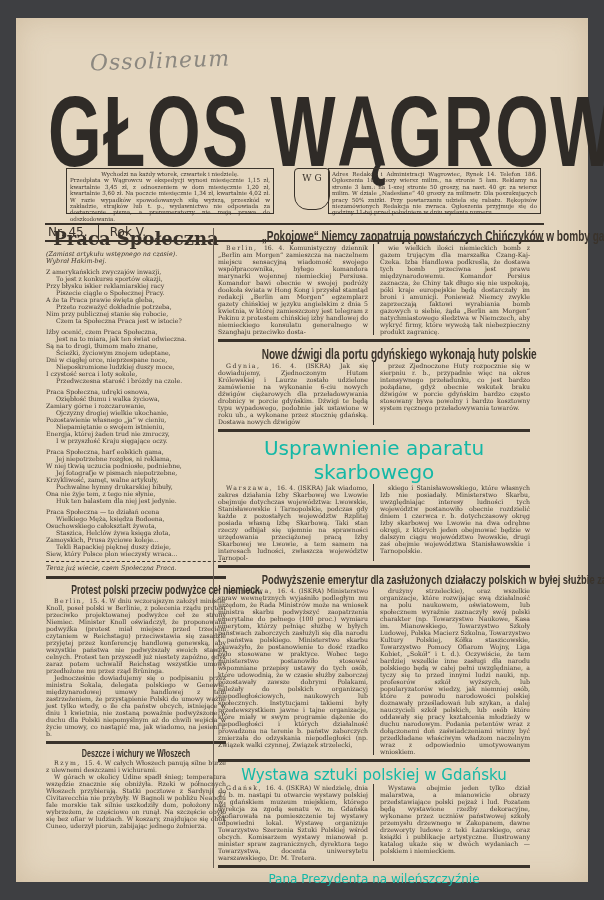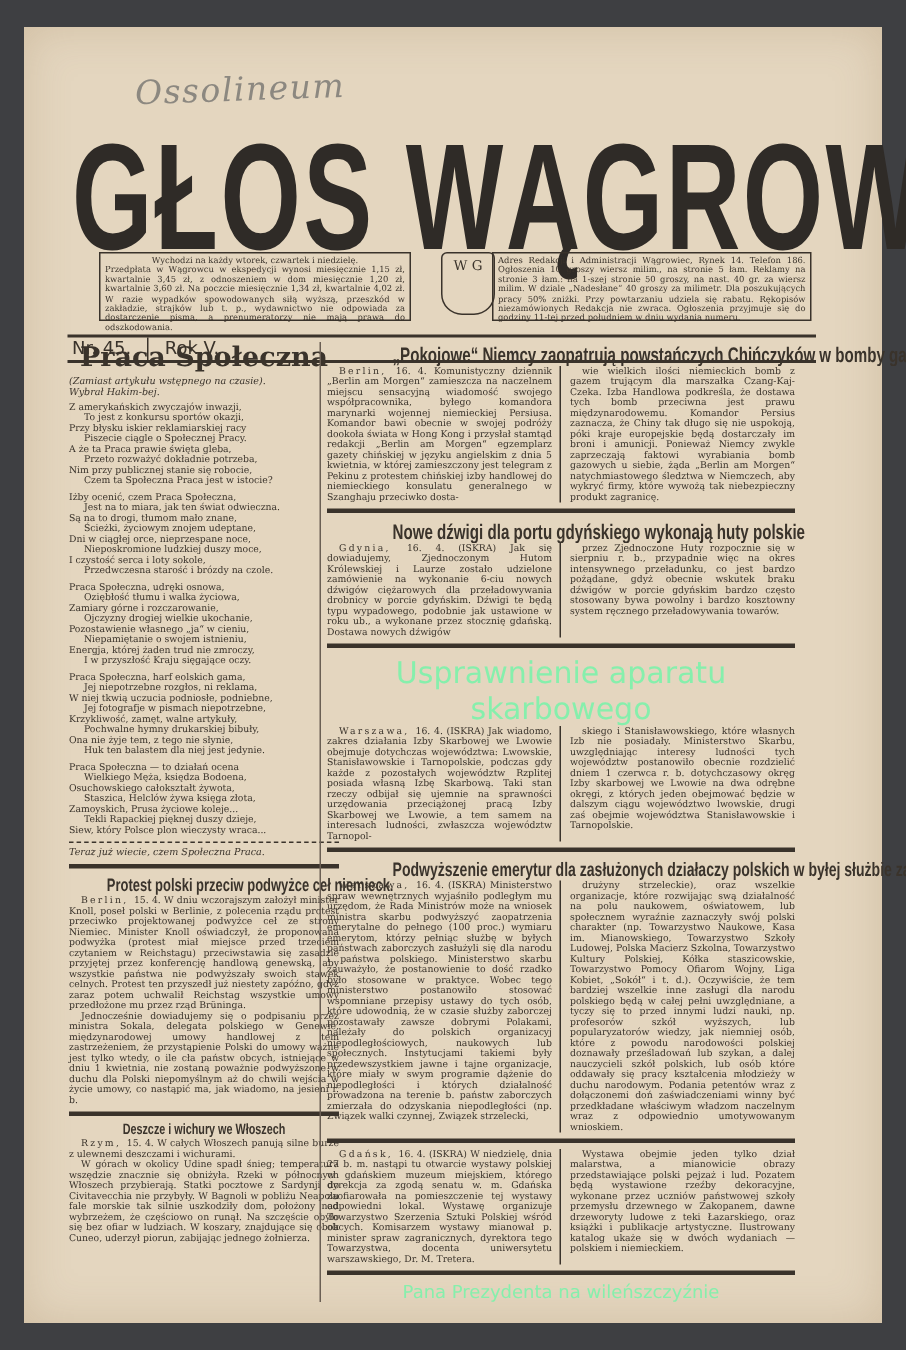--- a/index.html
+++ b/index.html
@@ -26,21 +26,21 @@
   .rule{height:3px;background:#3a332b;margin:4px 0;}
   .dash{border-top:1px dashed #3a332b;margin:3px 0;}
   .cond{font-family:"Liberation Sans",sans-serif;font-weight:bold;transform:scaleX(0.72);transform-origin:center;white-space:nowrap;text-align:center;}
   .art{font-size:6.2px;line-height:7px;text-align:justify;}
   .art p{margin:0;text-indent:8px;}
   .sp{letter-spacing:1.5px;}
   .right{position:absolute;left:218px;top:228px;width:312px;}
   .twocol{display:flex;gap:6px;}
   .twocol>div{flex:1;}
   .twocol>div:first-child{border-right:1px solid #3a332b;padding-right:5px;}
-  .h-sans{font-family:"DejaVu Sans",sans-serif;text-align:center;color:#86efac;}
+  .h-sans{font-family:"DejaVu Sans",sans-serif;text-align:center;color:#14b8a6;}
 </style>
 </head>
 <body>
 
 <div class="page">
   <div class="sig">Ossolineum</div>
   <div class="masthead">GŁOS WĄGROWIECKI</div>
 
   <div class="infobox l">
     <div class="c">Wychodzi na każdy wtorek, czwartek i niedzielę.</div>
@@ -166,20 +166,21 @@
       <div class="cond" style="font-size: 13px;">Podwyższenie emerytur dla zasłużonych działaczy polskich w byłej służbie zaborczej</div>
       <div class="twocol art">
         <div>
           <p><span class="sp">Warszawa, </span>16. 4. (ISKRA) Ministerstwo spraw wewnętrznych wyjaśniło podległym mu urzędom, że Rada Ministrów może na wniosek ministra skarbu podwyższyć zaopatrzenia emerytalne do pełnego (100 proc.) wymiaru emerytom, którzy pełniąc służbę w byłych państwach zaborczych zasłużyli się dla narodu i państwa polskiego. Ministerstwo skarbu zauważyło, że postanowienie to dość rzadko było stosowane w praktyce. Wobec tego ministerstwo postanowiło stosować wspomniane przepisy ustawy do tych osób, które udowodnią, że w czasie służby zaborczej pozostawały zawsze dobrymi Polakami, należały do polskich organizacyj niepodległościowych, naukowych lub społecznych. Instytucjami takiemi były przedewszystkiem jawne i tajne organizacje, które miały w swym programie dążenie do niepodległości i których działalność prowadzona na terenie b. państw zaborczych zmierzała do odzyskania niepodległości (np. Związek walki czynnej, Związek strzelecki,</p>
         </div>
         <div>
           <p>drużyny strzeleckie), oraz wszelkie organizacje, które rozwijając swą działalność na polu naukowem, oświatowem, lub społecznem wyraźnie zaznaczyły swój polski charakter (np. Towarzystwo Naukowe, Kasa im. Mianowskiego, Towarzystwo Szkoły Ludowej, Polska Macierz Szkolna, Towarzystwo Kultury Polskiej, Kółka staszicowskie, Towarzystwo Pomocy Ofiarom Wojny, Liga Kobiet, „Sokół“ i t. d.). Oczywiście, że tem bardziej wszelkie inne zasługi dla narodu polskiego będą w całej pełni uwzględniane, a tyczy się to przed innymi ludzi nauki, np. profesorów szkół wyższych, lub popularyzatorów wiedzy, jak niemniej osób, które z powodu narodowości polskiej doznawały prześladowań lub szykan, a dalej nauczycieli szkół polskich, lub osób które oddawały się pracy kształcenia młodzieży w duchu narodowym. Podania petentów wraz z dołączonemi doń zaświadczeniami winny być przedkładane właściwym władzom naczelnym wraz z odpowiednio umotywowanym wnioskiem.</p>
         </div>
       </div>
       <div class="rule"></div>
+      <div class="h-sans" style="font-size: 15px;">Wystawa sztuki polskiej w Gdańsku</div>
       <div class="twocol art">
         <div>
           <p><span class="sp">Gdańsk, </span>16. 4. (ISKRA) W niedzielę, dnia 27 b. m. nastąpi tu otwarcie wystawy polskiej w gdańskiem muzeum miejskiem, którego dyrekcja za zgodą senatu w. m. Gdańska zaofiarowała na pomieszczenie tej wystawy odpowiedni lokal. Wystawę organizuje Towarzystwo Szerzenia Sztuki Polskiej wśród obcych. Komisarzem wystawy mianował p. minister spraw zagranicznych, dyrektora tego Towarzystwa, docenta uniwersytetu warszawskiego, Dr. M. Tretera.</p>
         </div>
         <div>
           <p>Wystawa obejmie jeden tylko dział malarstwa, a mianowicie obrazy przedstawiające polski pejzaż i lud. Pozatem będą wystawione rzeźby dekoracyjne, wykonane przez uczniów państwowej szkoły przemysłu drzewnego w Zakopanem, dawne drzeworyty ludowe z teki Łazarskiego, oraz książki i publikacje artystyczne. Ilustrowany katalog ukaże się w dwóch wydaniach — polskiem i niemieckiem.</p>
         </div>
       </div>
       <div class="rule"></div>
       <div class="h-sans" style="font-size: 12px;">Pana Prezydenta na wileńszczyźnie</div>

